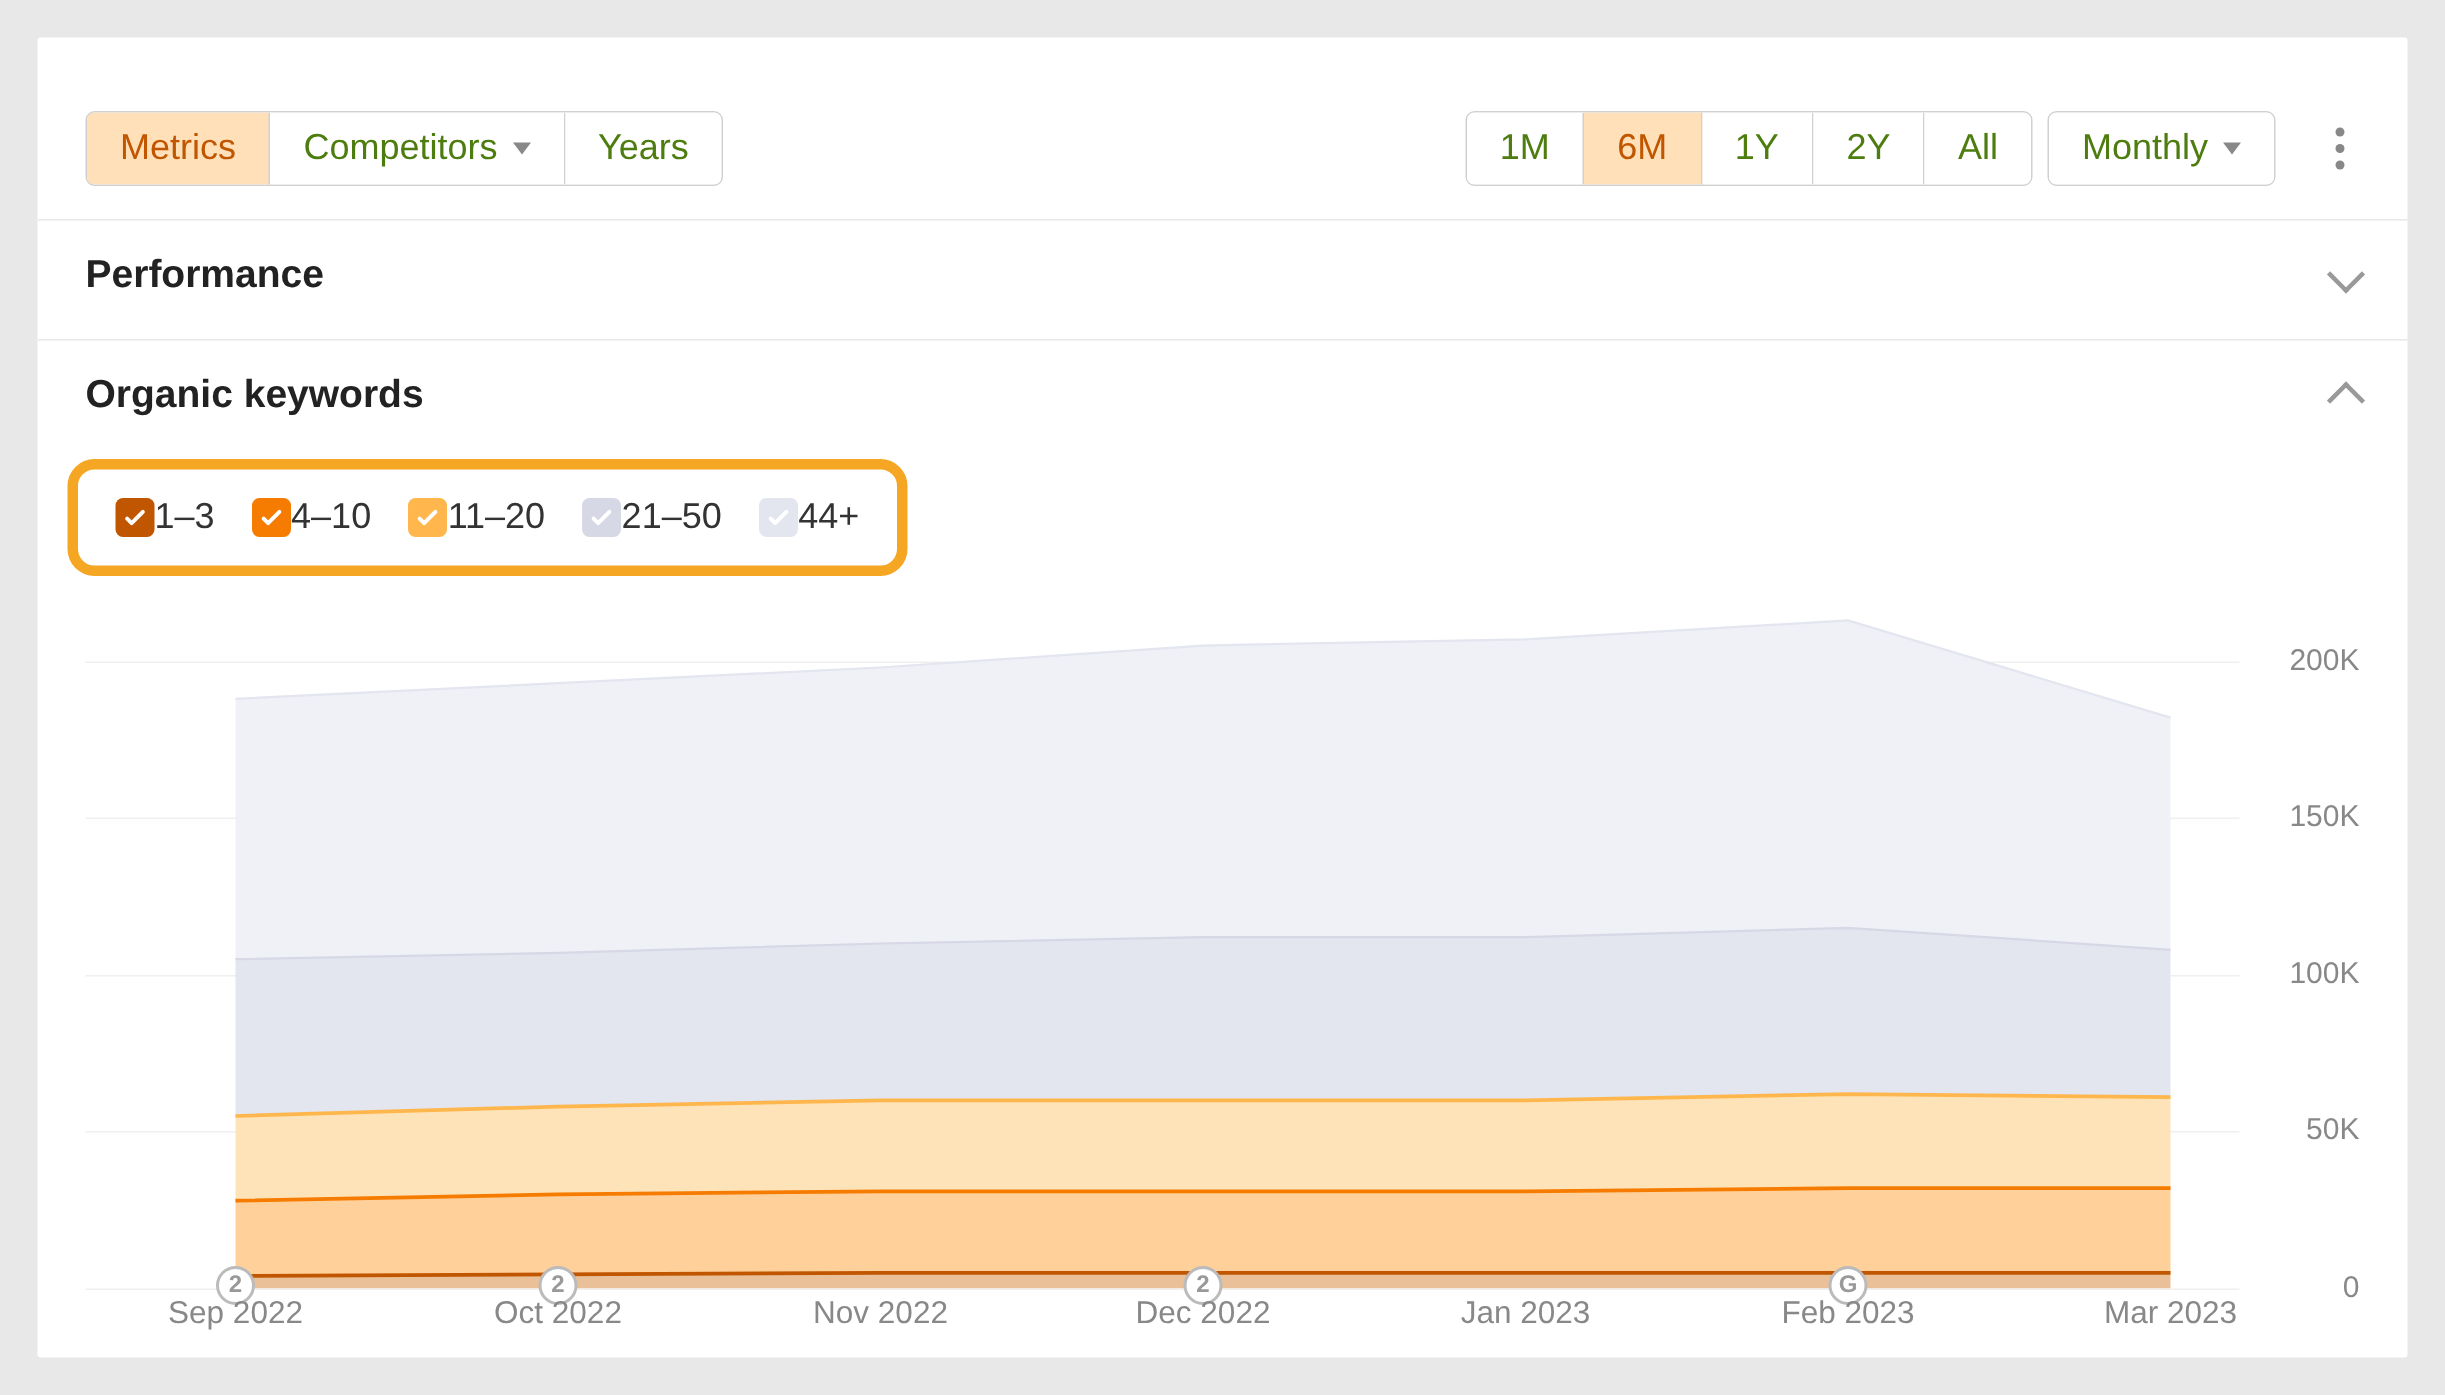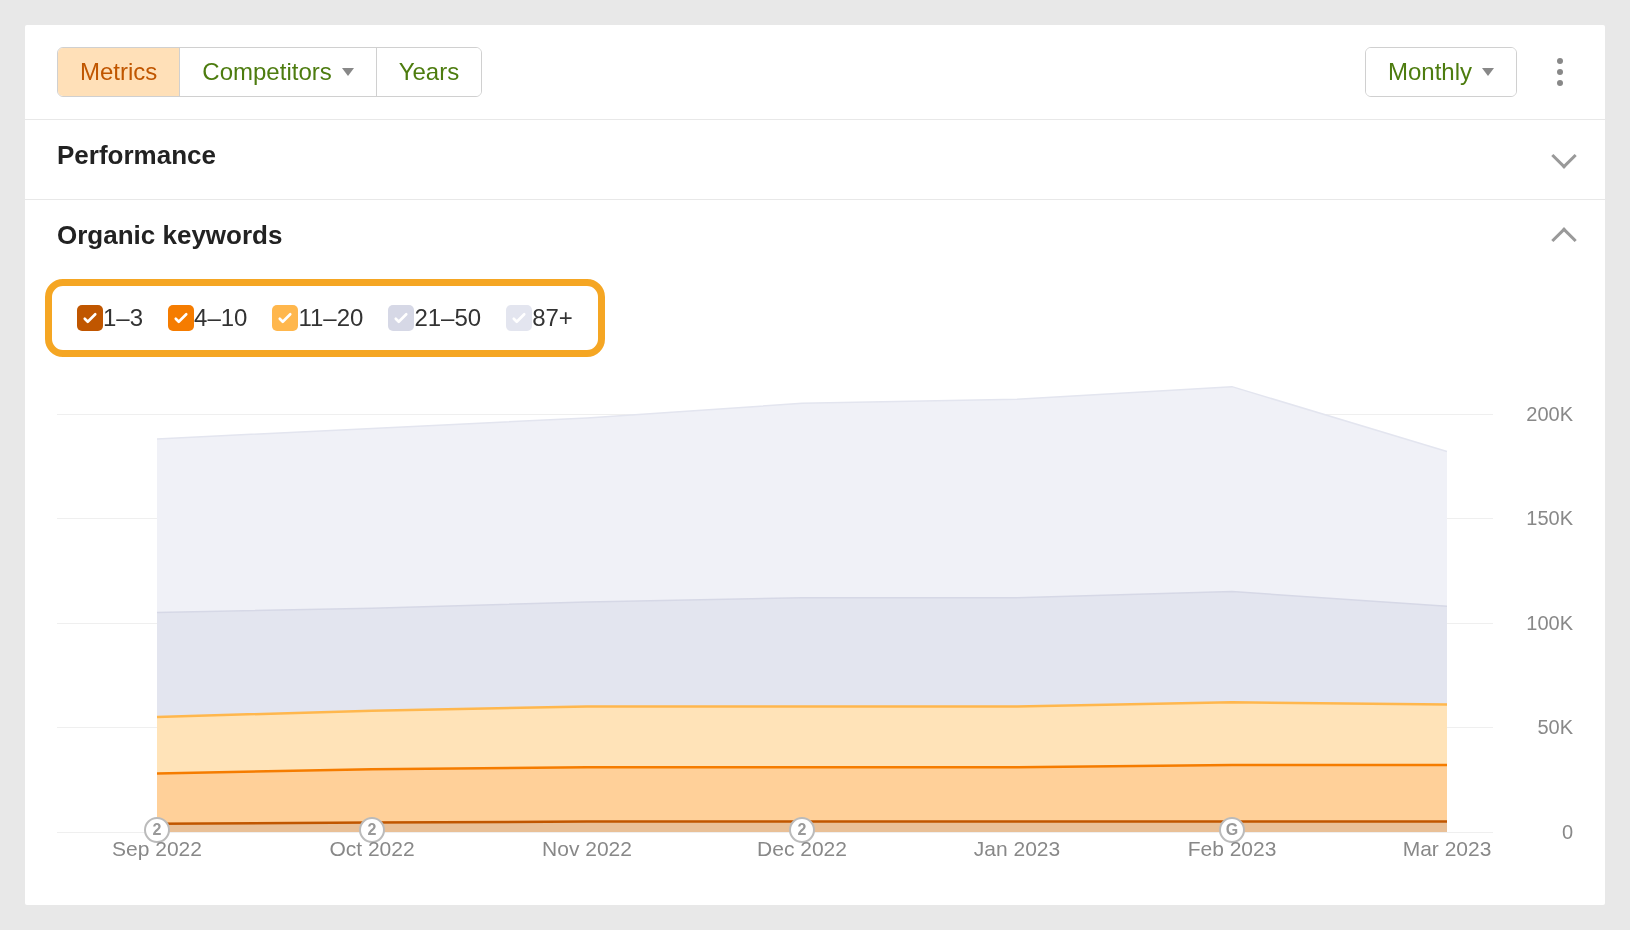--- a/index.html
+++ b/index.html
@@ -20,20 +20,21 @@
       display: flex;
       justify-content: space-between;
       align-items: center;
       padding: 22px 32px;
       border-bottom: 1px solid #e8e8e8;
     }
     .left-controls, .right-controls {
       display: flex;
       align-items: center;
       gap: 10px;
+      margin-top: 27px;
     }
     .btn-group {
       display: flex;
       border: 1px solid #d0d0d0;
       border-radius: 6px;
       overflow: hidden;
     }
     .btn-group .btn {
       padding: 10px 22px;
       border: none;
@@ -187,20 +188,27 @@
             <span>Competitors</span>
             <span class="caret-down"></span>
           </button>
         <button class="btn">
             <span>Years</span>
           </button>
       </div>
     </div>
     <div class="right-controls">
       <div class="btn-group">
+        <button class="btn">1M</button>
+        <button class="btn active">6M</button>
+        <button class="btn">1Y</button>
+        <button class="btn">2Y</button>
+        <button class="btn">All</button>
+      </div>
+      <div class="btn-group">
         <button class="btn">
             <span>Monthly</span>
             <span class="caret-down"></span>
           </button>
       </div>
       <div class="kebab">
         <span></span>
           <span></span>
           <span></span>
       </div>
@@ -249,21 +257,21 @@
           </svg>
     </span>
     <span class="legend-label">21–50</span>
   </div>
       <div class="legend-item">
     <span class="check" style="background:#e3e5ef">
       <svg viewBox="0 0 24 24">
             <path d="M5 13l4 4L19 7" stroke="#fff" stroke-width="3.5" fill="none" stroke-linecap="round" stroke-linejoin="round"></path>
           </svg>
     </span>
-    <span class="legend-label">87+</span>
+    <span class="legend-label">44+</span>
   </div>
     </div>
 
   <div class="chart-container">
     <div class="chart" id="chart">
         <div class="grid-line" style="top: 460px;"></div>
         <div class="y-label" style="top: 460px;">0</div>
         <div class="grid-line" style="top: 355.455px;"></div>
         <div class="y-label" style="top: 355.455px;">50K</div>
         <div class="grid-line" style="top: 250.909px;"></div>

